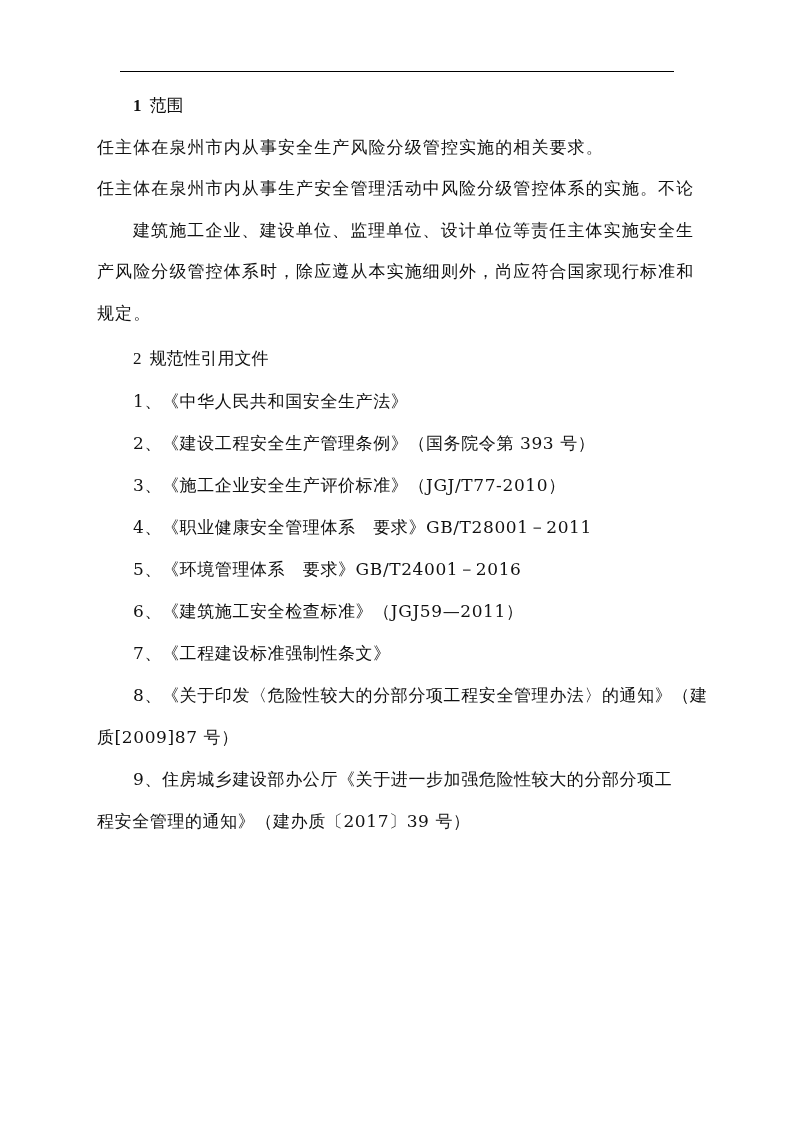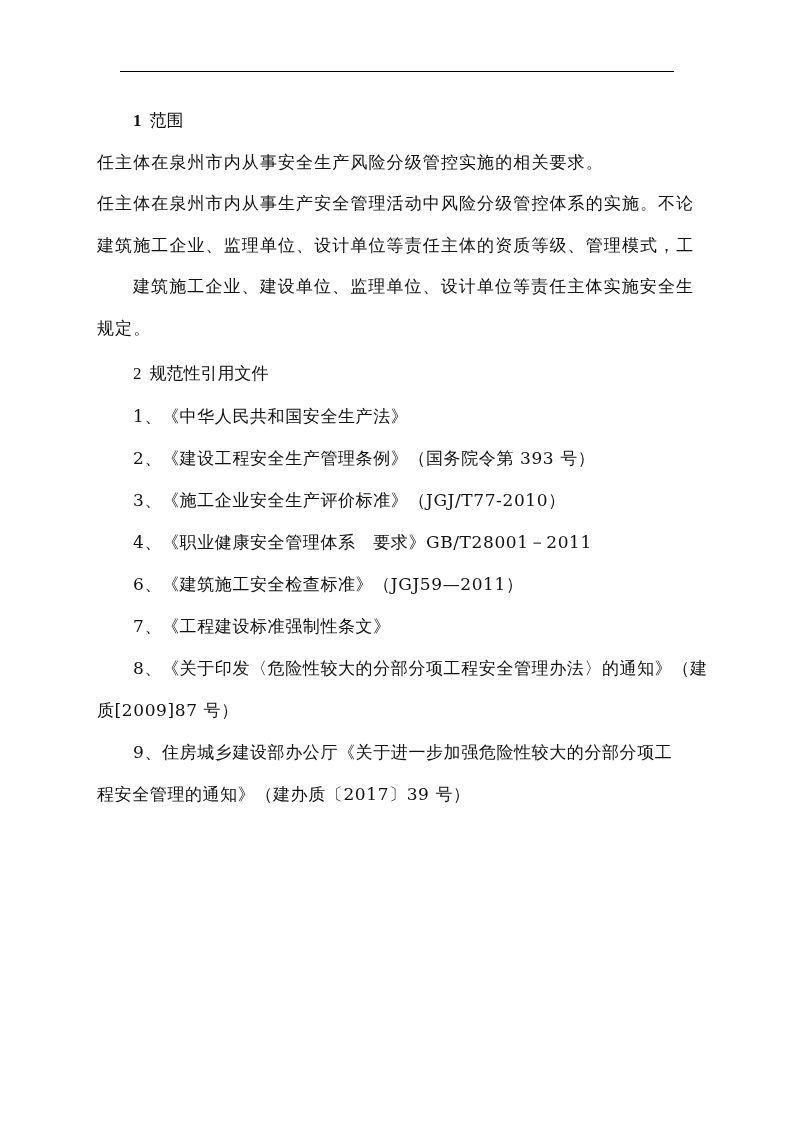--- a/index.html
+++ b/index.html
@@ -6,21 +6,21 @@
   body {
     width: 793px; height: 1122px; position: relative; overflow: hidden;
     font-family: "DejaVu Serif", "Liberation Serif", serif;
     color: #111111;
   }
   .header-rule {
     position: absolute; left: 120px; top: 71px; width: 554px; height: 0;
     border-top: 1.2px solid #000000;
   }
   .content {
-    position: absolute; left: 97px; top: 100px; width: 612px;
+    position: absolute; left: 97px; top: 85px; width: 612px;
   }
   .line {
     font-size: 17px; line-height: 41.5px; height: 41.5px;
     white-space: nowrap; letter-spacing: 1.1px;
   }
   .indent { padding-left: 36px; }
   .heading {
     font-size: 17px; line-height: 41.5px; height: 41.5px;
     padding-left: 36px; white-space: nowrap;
     font-family: "DejaVu Sans", "Liberation Sans", sans-serif;
@@ -42,37 +42,38 @@
   <div class="heading h1">
     <span class="num">1</span><span>范围</span>
   </div>
 
   <div>
     <div class="line">任主体在泉州市内从事安全生产风险分级管控实施的相关要求。</div>
   </div>
 
   <div>
     <div class="line">任主体在泉州市内从事生产安全管理活动中风险分级管控体系的实施。不论</div>
-    <div class="line">建筑施工企业、监理单位、设计单位等责任主体的资质等级、管理模式，工</div>
   </div>
 
   <div>
     <div class="line indent">建筑施工企业、建设单位、监理单位、设计单位等责任主体实施安全生</div>
+    <div class="line">产风险分级管控体系时，除应遵从本实施细则外，尚应符合国家现行标准和</div>
     <div class="line">规定。</div>
   </div>
 
   <div class="heading h2">
     <span class="num">2</span><span>规范性引用文件</span>
   </div>
 
   <div>
     <div class="ref">1、《中华人民共和国安全生产法》</div>
     <div class="ref">2、《建设工程安全生产管理条例》（国务院令第 393 号）</div>
     <div class="ref">3、《施工企业安全生产评价标准》（JGJ/T77-2010）</div>
     <div class="ref">4、《职业健康安全管理体系　要求》GB/T28001－2011</div>
+    <div class="ref">5、《环境管理体系　要求》GB/T24001－2016</div>
     <div class="ref">6、《建筑施工安全检查标准》（JGJ59—2011）</div>
     <div class="ref">7、《工程建设标准强制性条文》</div>
     <div>
       <div class="ref">8、《关于印发〈危险性较大的分部分项工程安全管理办法〉的通知》（建</div>
       <div class="ref cont">质[2009]87 号）</div>
     </div>
     <div>
       <div class="ref">9、住房城乡建设部办公厅《关于进一步加强危险性较大的分部分项工</div>
       <div class="ref cont">程安全管理的通知》（建办质〔2017〕39 号）</div>
     </div>

